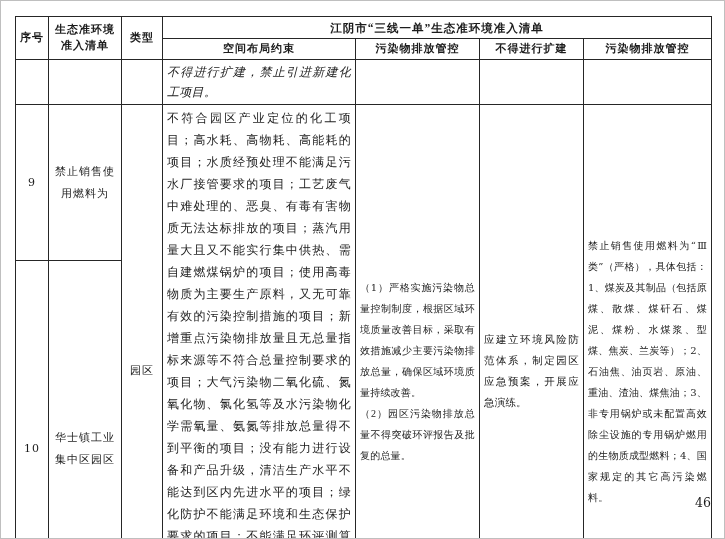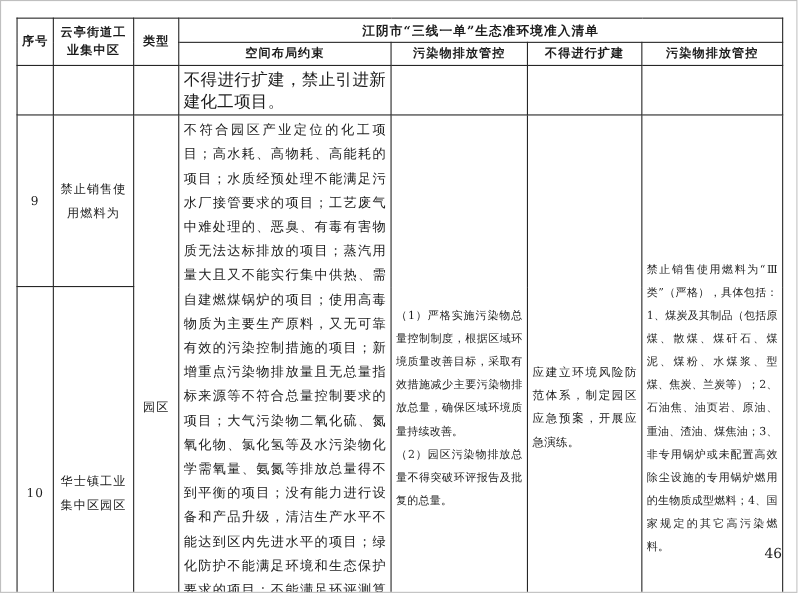--- a/index.html
+++ b/index.html
@@ -43,54 +43,56 @@
     font-weight: bold;
     font-size: 11px;
     text-align: center;
     line-height: 16px;
     letter-spacing: 1px;
   }
   th.title-cell {
     font-size: 11.5px;
     letter-spacing: 1px;
     border-bottom: 2px solid #262626;
+    font-family: Liberation Serif, serif;
   }
   td.center-cell {
     text-align: center;
     font-size: 11px;
     line-height: 22px;
     letter-spacing: 1px;
   }
   td.spatial-body {
     font-size: 12px;
     line-height: 22px;
     text-align: justify;
     letter-spacing: 0.3px;
     vertical-align: middle;
   }
   td.spatial-carry {
-    font-size: 15px;
+    font-size: 12px;
     line-height: 20px;
     text-align: justify;
     letter-spacing: 0.3px;
     vertical-align: top;
+    font-style: italic;
   }
   td.small-body {
     font-size: 10px;
     line-height: 21px;
     text-align: justify;
     letter-spacing: 0.2px;
   }
   td.risk-body {
     font-size: 10.5px;
     line-height: 21px;
     text-align: justify;
     letter-spacing: 0.2px;
   }
-  .para + .para { margin-top: 0px; }
+  .para + .para { margin-top: 0px; font-family: Liberation Serif, serif; }
   .page-footer {
     position: absolute;
     left: 14px;
     top: 494px;
     width: 696px;
     text-align: right;
     font-size: 12.5px;
     color: #1c1c1c;
   }
 </style>
@@ -106,21 +108,21 @@
       <col style="width:41px">
       <col style="width:193px">
       <col style="width:124px">
       <col style="width:104px">
       <col style="width:128px">
     </colgroup>
 
     <tbody>
         <tr class="r-title">
       <th class="hdr" rowspan="2">序号</th>
-      <th class="hdr" rowspan="2">云亭街道工业集中区</th>
+      <th class="hdr" rowspan="2">生态准环境准入清单</th>
       <th class="hdr" rowspan="2">类型</th>
       <th class="hdr title-cell" colspan="4">江阴市“三线一单”生态准环境准入清单</th>
     </tr>
 
     <tr class="r-header">
       <th class="hdr">空间布局约束</th>
       <th class="hdr">污染物排放管控</th>
       <th class="hdr">不得进行扩建</th>
       <th class="hdr">污染物排放管控</th>
     </tr>

